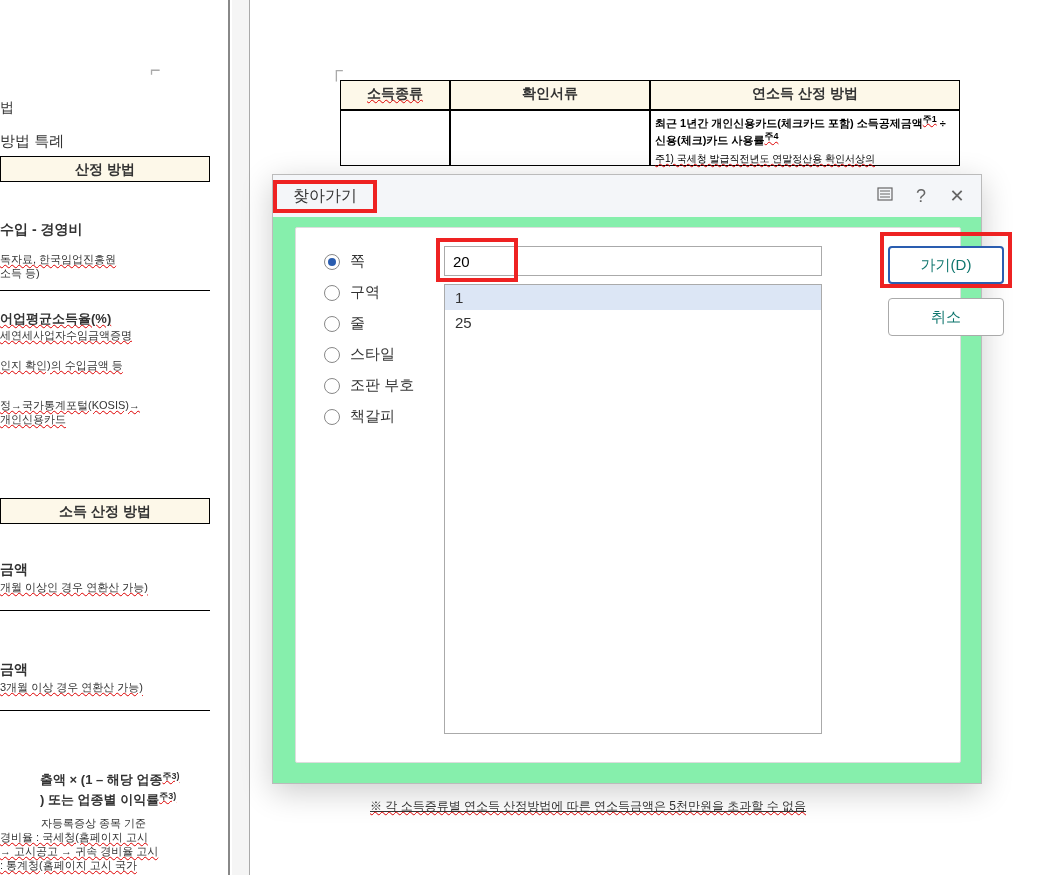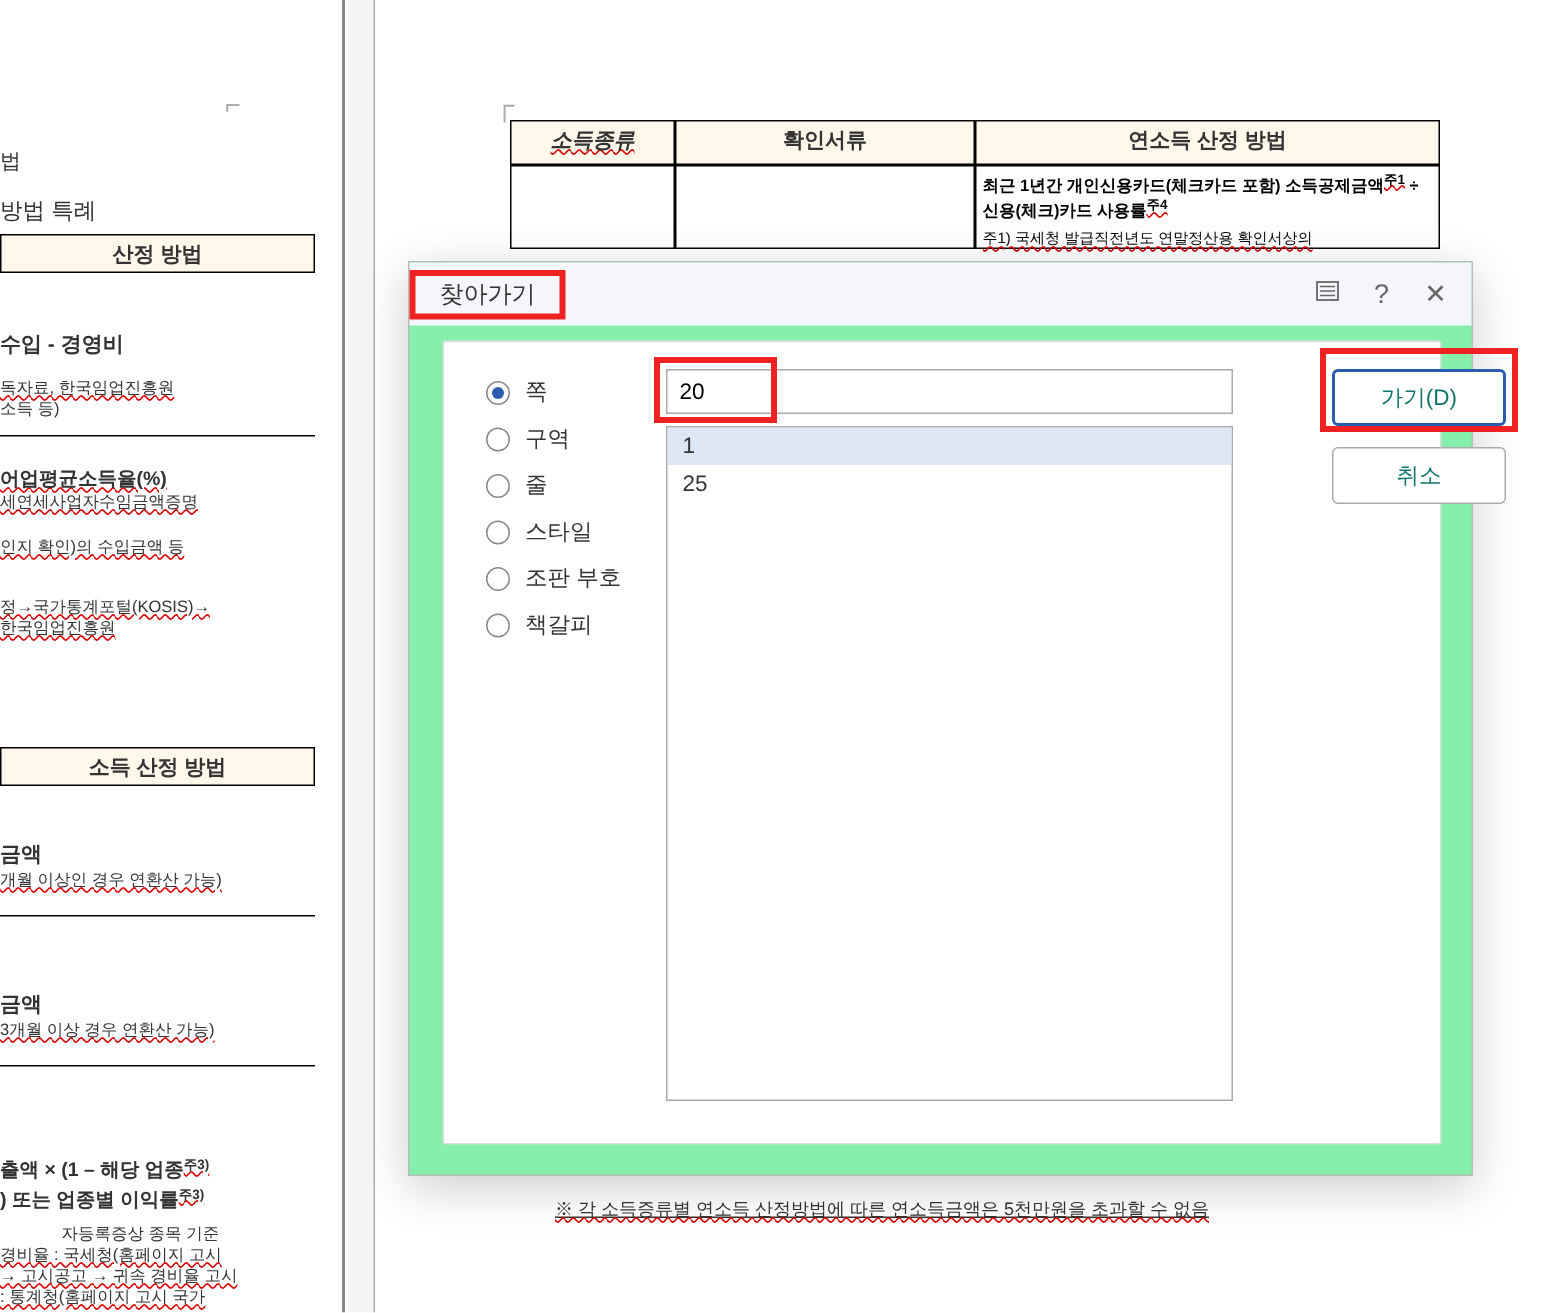--- a/index.html
+++ b/index.html
@@ -74,21 +74,21 @@
     .cell {
       border: 1px solid #000;
       padding: 4px 6px;
     }
     .right-table {
       position: absolute;
       left: 340px;
       top: 80px;
       width: 620px;
     }
-    .right-table .h1 { width: 110px; height: 30px; font-style: italic; }
+    .right-table .h1 { width: 110px; height: 30px; }
     .right-table .h2 { width: 200px; height: 30px; }
     .right-table .h3 { width:310px; height: 30px; }
     .right-table .r2h { height: 56px; font-size: 11px; padding: 2px 4px; text-align:left;}
     .wavy {
       text-decoration: underline wavy #d00;
       text-decoration-thickness: 1px;
     }
     .dialog {
       position: absolute;
       left: 272px;
@@ -276,34 +276,34 @@
     <div class="doc-text" style="left:0; top:328px; font-size:11px;">
       <span class="wavy">세연세사업자수임금액증명</span>
     </div>
     <div class="doc-text" style="left:0; top:358px; font-size:11px;">
       <span class="wavy">인지 확인)의 수입금액 등</span>
     </div>
     <div class="doc-text" style="left:0; top:398px; font-size:11px;">
       <span class="wavy">정→국가통계포털(KOSIS)→</span>
     </div>
     <div class="doc-text" style="left:0; top:412px; font-size:11px;">
-      <span class="wavy" style="text-decoration-line:underline;">한국임업진흥원</span>
+      <span class="wavy" style="text-decoration-line:underline;">개인신용카드</span>
     </div>
     <div class="doc-text table-header" style="left:0; top:498px; width:210px; height:26px; padding-top:3px;">소득 산정 방법</div>
     <div class="doc-text" style="left:0; top:560px; font-weight:bold; font-size:14px;">금액</div>
     <div class="doc-text" style="left:0; top:580px; font-size:11px;">
       <span class="wavy">개월 이상인 경우 연환산 가능)</span>
     </div>
     <div style="position:absolute; left:0; top:610px; width:210px; border-top:1px solid #000;"></div>
     <div class="doc-text" style="left:0; top:660px; font-weight:bold; font-size:14px;">금액</div>
     <div class="doc-text" style="left:0; top:680px; font-size:11px;">
       <span class="wavy">3개월 이상 경우 연환산 가능)</span>
     </div>
     <div style="position:absolute; left:0; top:710px; width:210px; border-top:1px solid #000;"></div>
-    <div class="doc-text" style="left:0; top:770px; font-weight:bold; font-size:13px;">
+    <div class="doc-text" style="left:0; top:770px; font-weight:bold; font-size:13px;padding-left:40px;">
       <span>출액 × (1 – 해당 업종</span><sup class="wavy" style="font-size:9px;">주3)</sup><br>
       <span>) 또는 업종별 이익률</span><sup class="wavy" style="font-size:9px;">주3)</sup>
     </div>
     <div class="doc-text" style="left:0; top:816px; font-size:11px;margin-left:41px;">자등록증상 종목 기준</div>
     <div class="doc-text" style="left:0; top:830px; font-size:11px;">
       <span class="wavy">경비율 : 국세청(홈페이지 고시</span>
     </div>
     <div class="doc-text" style="left:0; top:844px; font-size:11px;">
       <span class="wavy">→ 고시공고 → 귀속 경비율 고시</span>
     </div>

